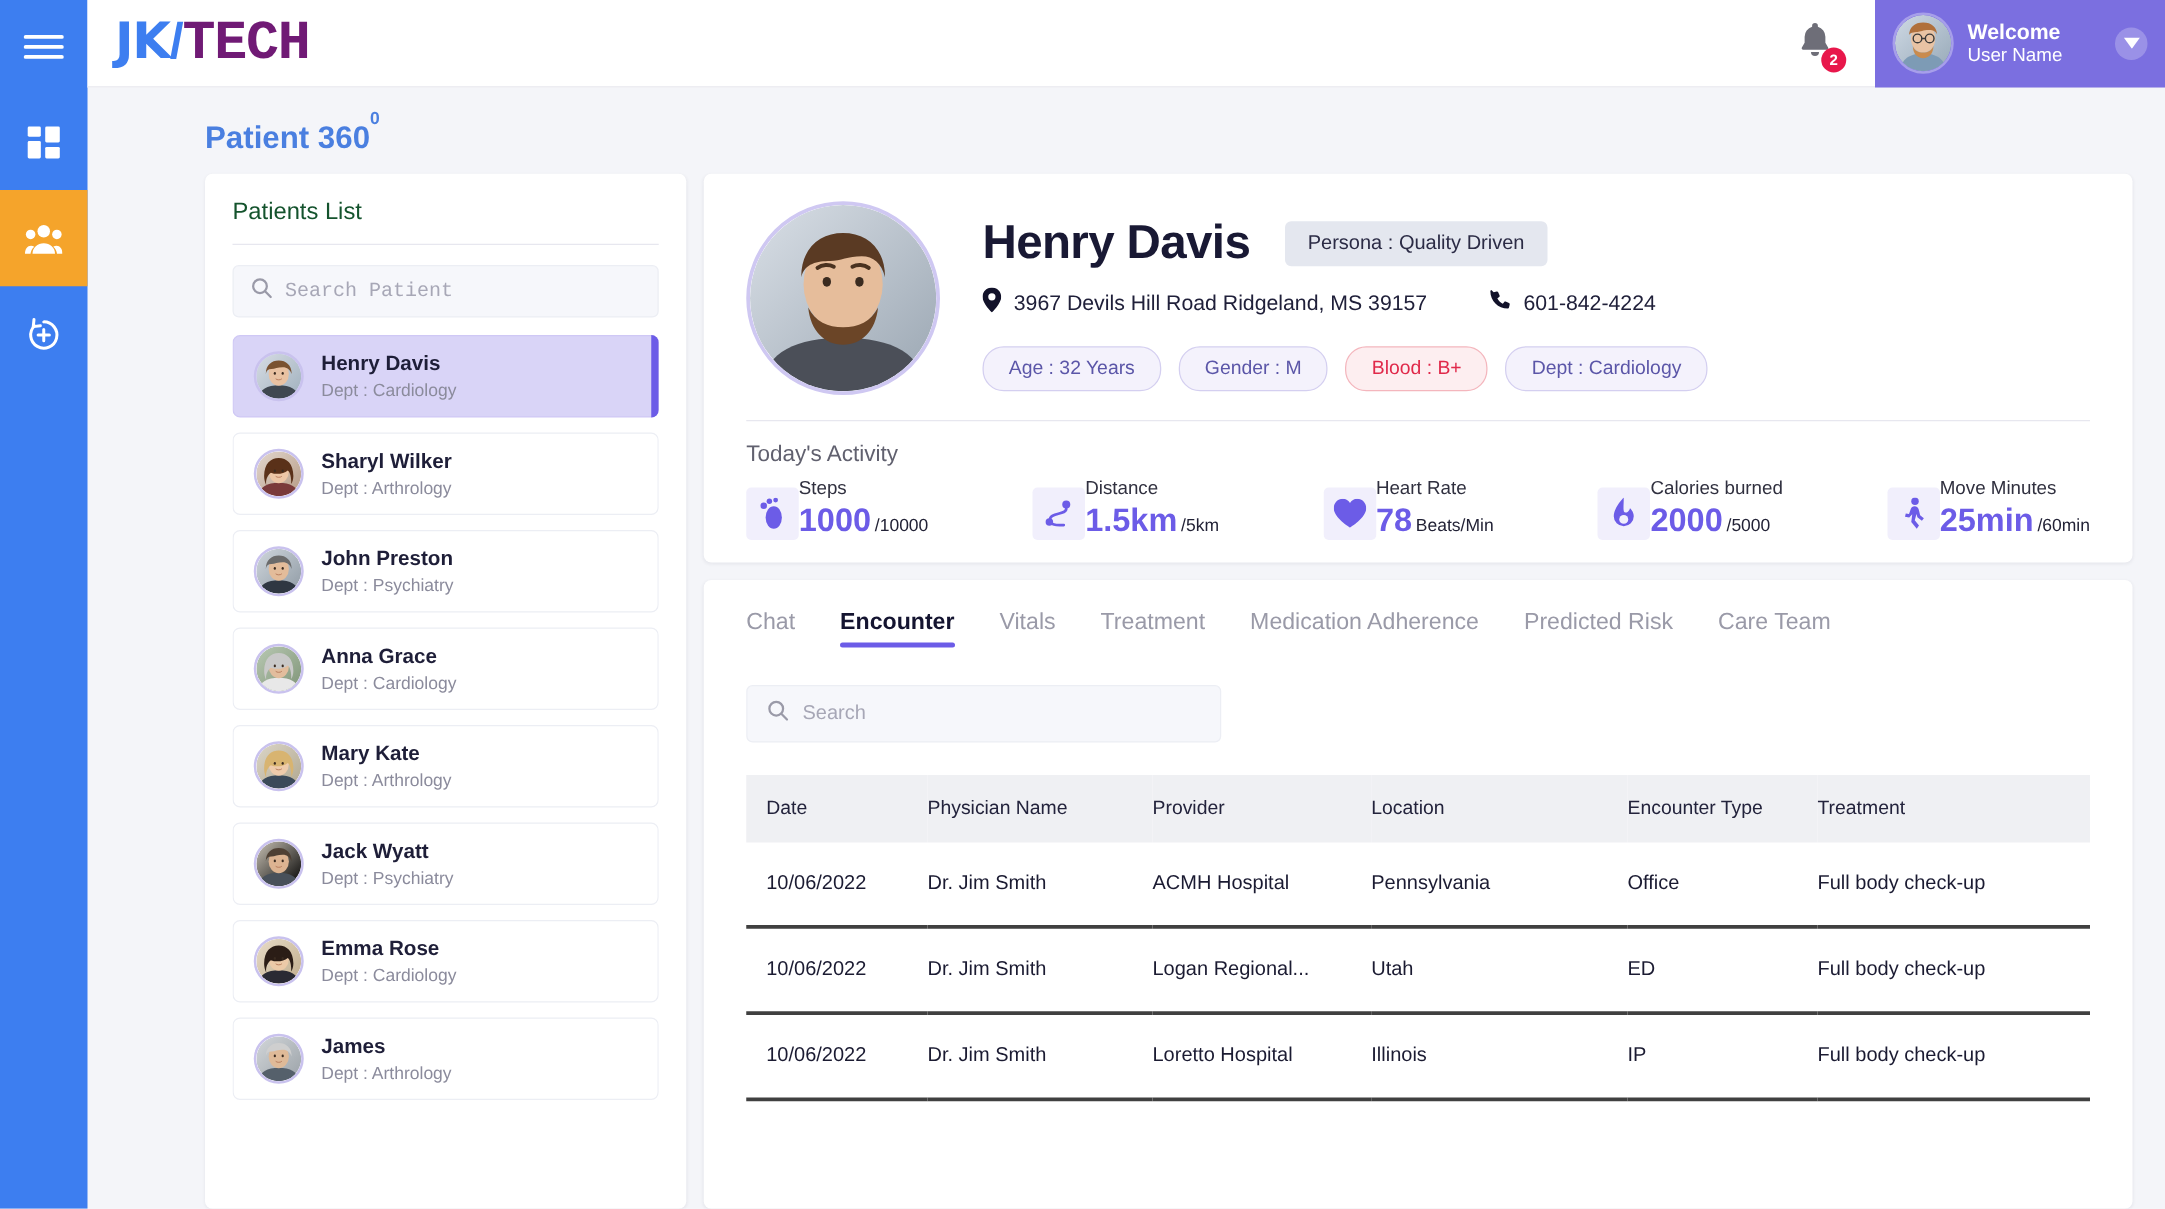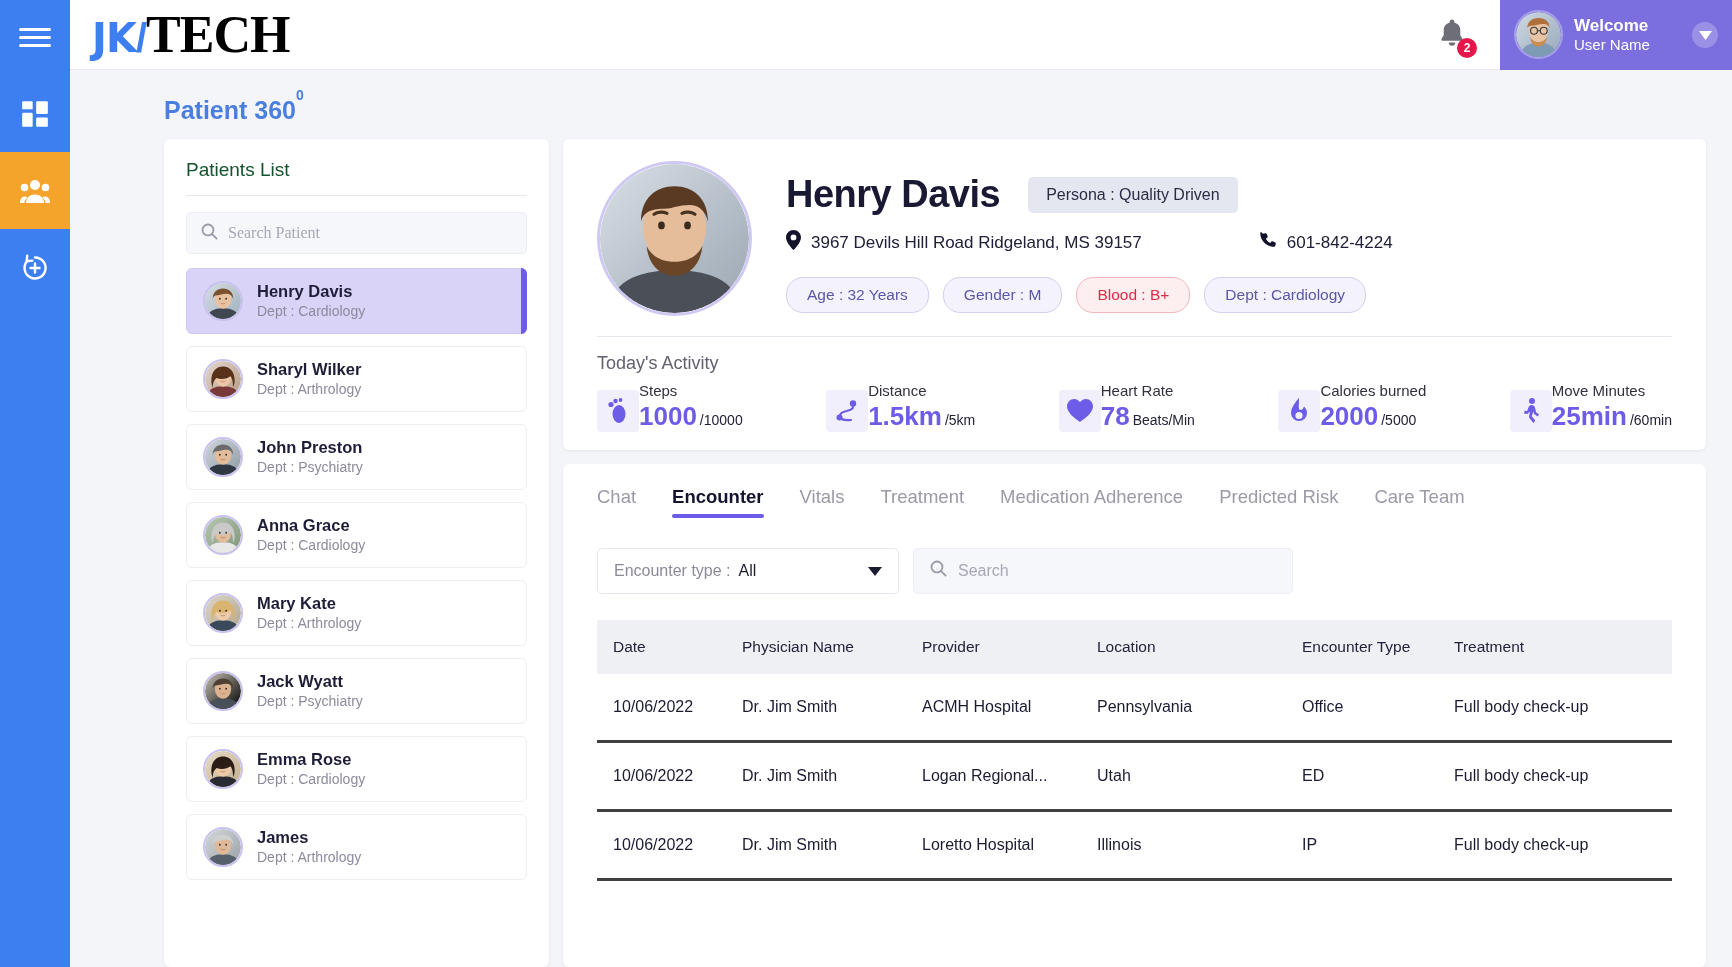--- a/index.html
+++ b/index.html
@@ -36,21 +36,21 @@
   .right { flex: 1; display: flex; flex-direction: column; min-width: 0; }
 
   
   .topbar {
     height: 70px; background: #ffffff; display: flex; align-items: center;
     border-bottom: 1px solid #e8e8ee; flex: 0 0 70px;
   }
   .logo { margin-left: 22px; display: flex; align-items: baseline; letter-spacing: -1px; }
   .logo .jk { font-size: 40px; font-weight: 700; color: #3d7ef0; font-family: "DejaVu Sans", sans-serif; }
   .logo .slash { font-size: 40px; font-weight: 700; color: #3d7ef0; }
-  .logo .tech { font-size: 52px; font-weight: 700; color: #000000; font-family: Liberation Serif, serif; }
+  .logo .tech { font-size: 44px; font-weight: 700; color: #701a75; font-family: Liberation Mono, monospace; }
   .topbar-spacer { flex: 1; }
   .bell-wrap { position: relative; margin-right: 34px; cursor: pointer; }
   .badge {
     position: absolute; right: -11px; bottom: -6px;
     background: #e8174b; color: #fff; font-size: 12px; font-weight: 700;
     min-width: 20px; height: 20px; border-radius: 10px;
     display: flex; align-items: center; justify-content: center; padding: 0 5px;
   }
   .welcome {
     width: 232px; height: 70px; background: #7b6fe0;
@@ -91,21 +91,21 @@
     font-size: 19px; color: #14532d; padding-bottom: 14px;
     border-bottom: 1px solid #e7e7ef; font-weight: 400;
   }
   .search-box {
     margin-top: 16px; height: 42px; background: #f6f7fb;
     border: 1px solid #eceef4; border-radius: 5px;
     display: flex; align-items: center; padding: 0 14px; gap: 10px;
   }
   .search-box input {
     border: 0; background: transparent; outline: none; flex: 1;
-    font-size: 16px; color: #0f766e; font-family: Liberation Serif, serif;
+    font-size: 16px; color: #0f766e; font-family: Liberation Mono, monospace;
   }
   .search-box input::placeholder { color: #a7a7b6; }
   .plist { margin-top: 14px; overflow: hidden; flex: 1; }
   .pitem {
     position: relative; display: flex; align-items: center; gap: 14px;
     height: 66px; margin-bottom: 12px; padding: 0 16px;
     border: 1px solid #eceef4; border-radius: 6px; background: #fff;
     cursor: pointer;
   }
   .pitem.selected { background: #d9d4f7; border-color: #cfc8f5; }
@@ -134,21 +134,21 @@
     overflow: hidden; border: 3px solid #cfc8f2;
   }
   .hero-info { flex: 1; padding-top: 12px; min-width: 0; }
   .name-row { display: flex; align-items: center; gap: 28px; }
   .pt-name { font-size: 38px; font-weight: 700; color: #191934; letter-spacing: -.5px; }
   .persona {
     background: #e4e7ef; border-radius: 5px; padding: 9px 18px;
     font-size: 16px; color: #2b2b45;
   }
   .contact-row {
-    display: flex; align-items: center; gap: 116px; margin-top: 14px;
+    display: flex; align-items: center; gap: 48px; margin-top: 14px;
     font-size: 17px; color: #20203a;
   }
   .contact-item { display: flex; align-items: center; gap: 10px; }
   .pill-row { display: flex; gap: 14px; margin-top: 22px; flex-wrap: wrap; }
   .pill {
     border: 1px solid #d4cff0; background: #f4f2fc; color: #5b56a8;
     border-radius: 17px; padding: 8px 20px; font-size: 15.5px;
   }
   .pill.blood { border-color: #f4b6bd; background: #fdeef0; color: #e0294a; }
 
@@ -696,29 +696,20 @@
               <div class="tab">Chat</div>
               <div class="tab active">Encounter</div>
               <div class="tab">Vitals</div>
               <div class="tab">Treatment</div>
               <div class="tab">Medication Adherence</div>
               <div class="tab">Predicted Risk</div>
               <div class="tab">Care Team</div>
             </div>
 
           <div class="filters">
-            <div class="select-box">
-              <span class="select-label">Encounter type :</span>
-              <span class="select-value">All</span>
-              <span>
-                <svg width="14" height="9" viewBox="0 0 14 9" fill="#1c1c33">
-                    <path d="M0 0h14L7 9z"></path>
-                  </svg>
-              </span>
-            </div>
             <div class="table-search">
               <span>
                 <svg width="17" height="17" viewBox="0 0 18 18" fill="none" stroke="#9a9aa8" stroke-width="1.9">
                   <circle cx="7.4" cy="7.4" r="5.8"></circle>
                     <path d="M11.7 11.7 16.5 16.5" stroke-linecap="round"></path>
                 </svg>
               </span>
               <input type="text" placeholder="Search" style="">
             </div>
           </div>

